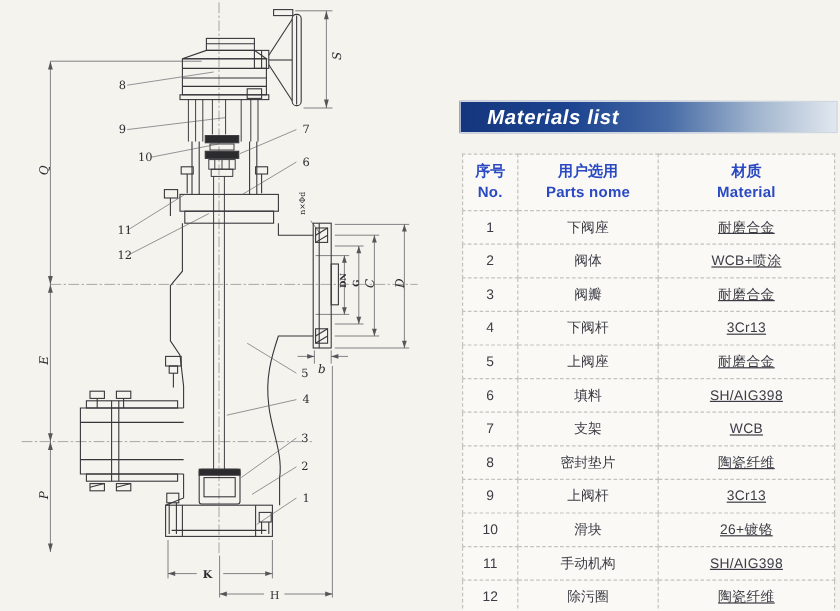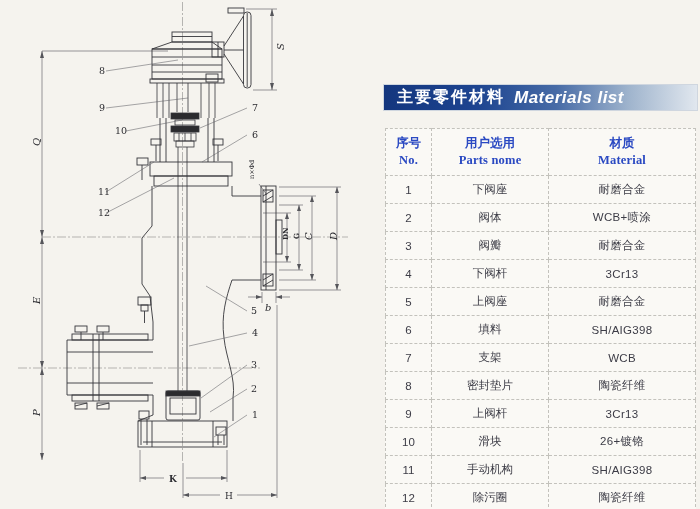--- a/index.html
+++ b/index.html
@@ -27,24 +27,24 @@
     font-family:"Liberation Sans", sans-serif;
   }
   table.materials th, table.materials td{
     border:1px dashed #c3c2bc;text-align:center;vertical-align:middle;
     padding:0;overflow:hidden;white-space:nowrap;
   }
   table.materials thead th{height:46px;}
   table.materials td{height:27px;font-size:11.5px;color:#3c3c46;}
   .col-no{width:46px;}
   .col-part{width:117px;}
-  .hd{color:#2a49c2;font-size:12.5px;line-height:1.35;font-family:Liberation Serif, serif;}
+  .hd{color:#2a49c2;font-size:12.5px;line-height:1.35;}
   .hd .en{font-weight:bold;font-size:12.5px;letter-spacing:.2px;}
   td.c-no{font-size:12px;color:#34343c;}
-  td.c-mat{font-size:11px;letter-spacing:.3px;}
+  td.c-mat{font-size:11px;letter-spacing:.3px;text-decoration:underline;}
 </style>
 </head>
 <body>
 
 <div class="sheet">
 
   <svg width="380" height="509" viewBox="0 0 380 509" style="position:absolute;left:0;top:0;">
 
     <g stroke="#8a8a88" stroke-width="0.6" stroke-dasharray="9 2 2 2" fill="none">
       <path d="M182.5,2 V463"></path>
@@ -261,21 +261,20 @@
       <text class="dimlab" x="307" y="241" transform="rotate(-90 309 238)">C</text>
       <text class="dimlab" x="332" y="241" transform="rotate(-90 334 238)">D</text>
       <text class="dimlab" x="265" y="311">b</text>
       <text x="169" y="482" style="font-size:9px;font-weight:bold;">K</text>
       <text x="225" y="499" style="font-size:9px;">H</text>
       <text x="250" y="179" transform="rotate(-90 252 177)" style="font-size:6.5px;">n×Φd</text>
     </g>
   </svg>
 
   <div class="title-bar">
-    <span class="t-zh">主要零件材料</span>
     <span class="t-en">Materials list</span>
   </div>
 
   <table class="materials">
     <colgroup>
         <col class="col-no">
         <col class="col-part">
         <col>
       </colgroup>
     <thead>

